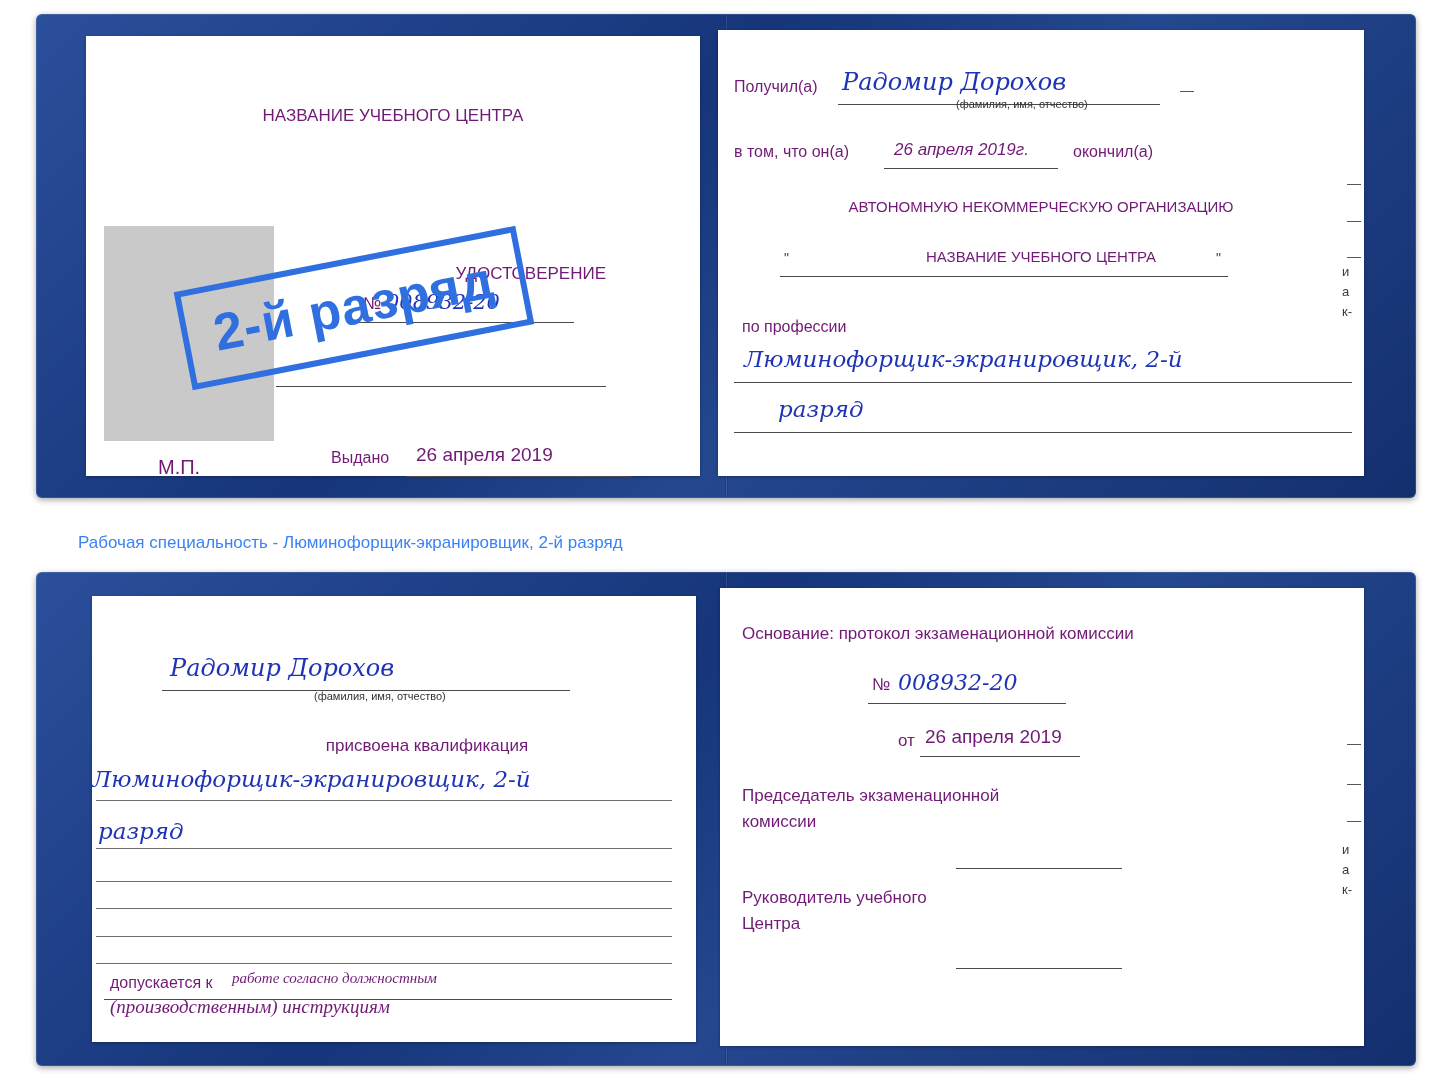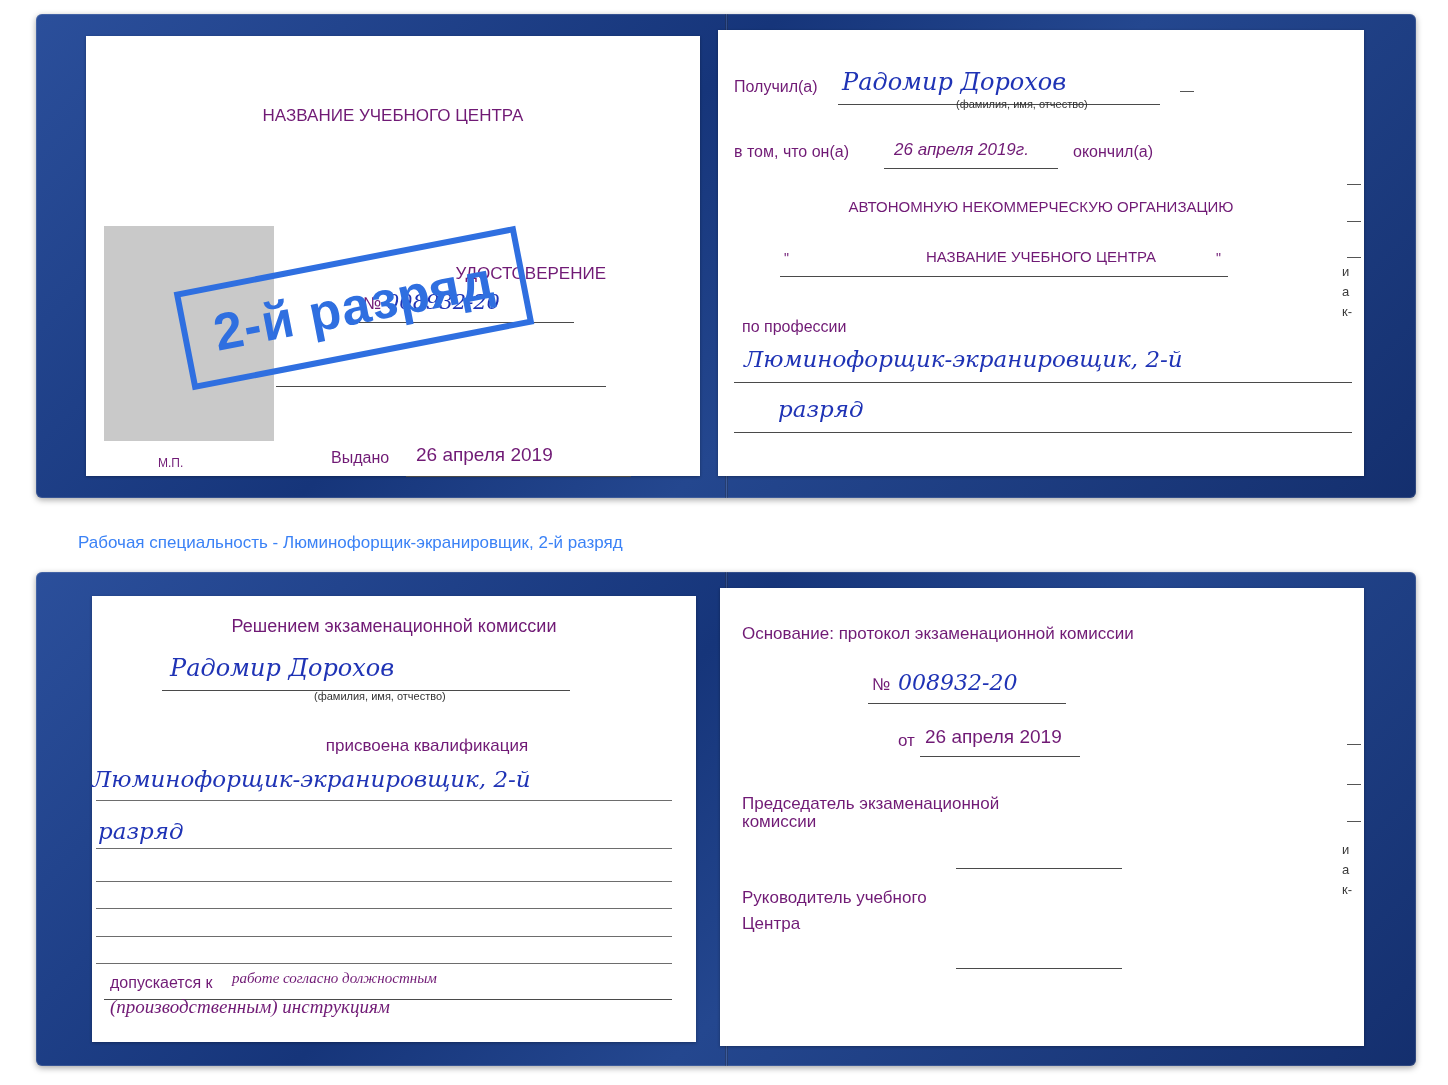--- a/index.html
+++ b/index.html
@@ -123,21 +123,21 @@
     <div class="t" style="left:277px; top:258px; font-size:17px;">№</div>
     <div class="t hand" style="left:300px; top:254px; font-size:21px;">008932-20</div>
     <div class="line" style="left:273px; top:286px; width:215px;"></div>
 
     <div class="line" style="left:190px; top:350px; width:330px;"></div>
 
     <div class="t bold" style="left:245px; top:413px; font-size:16px;">Выдано</div>
     <div class="t" style="left:330px; top:408px; font-size:19px;">26 апреля 2019</div>
     <div class="line" style="left:320px; top:440px; width:225px;"></div>
 
-    <div class="t bold" style="left:72px; top:420px; font-size:12px;">М.П.</div>
+    <div class="t bold" style="left:72px; top:420px; font-size:20px;">М.П.</div>
   </div>
 
   <div class="page-sheet" style="left:718px; top:30px; width:646px; height:446px;">
     <div class="t" style="left:16px; top:48px; font-size:16px;">Получил(а)</div>
     <div class="t hand" style="left:124px; top:38px; font-size:24px;">Радомир Дорохов</div>
     <div class="line" style="left:120px; top:74px; width:322px;"></div>
     <div class="t" style="left:238px; top:68px; font-size:11px; color:#333;">(фамилия, имя, отчество)</div>
 
     <div class="t" style="left:16px; top:113px; font-size:16px;">в том, что он(а)</div>
     <div class="t" style="left:176px; top:110px; font-size:17px; font-style:italic;">26 апреля 2019г.</div>
@@ -165,21 +165,20 @@
 
   <div class="stamp" style="left:180px; top:258px;">2-й разряд</div>
 
   <div class="caption" style="left:78px; top:533px;">Рабочая специальность - Люминофорщик-экранировщик, 2-й разряд</div>
 
   <div class="book" style="left:36px; top:572px; width:1380px; height:494px;">
     <div class="book-inner"></div>
   </div>
 
   <div class="page-sheet" style="left:92px; top:596px; width:604px; height:446px;">
-    <div class="t bold center" style="left:0; top:20px; width:604px; font-size:18px;">Решением экзаменационной комиссии</div>
 
     <div class="t hand" style="left:78px; top:58px; font-size:24px;">Радомир Дорохов</div>
     <div class="line" style="left:70px; top:94px; width:408px;"></div>
     <div class="t" style="left:222px; top:94px; font-size:11px; color:#333;">(фамилия, имя, отчество)</div>
 
     <div class="t center" style="left:0; top:140px; width:604px; font-size:17px;padding-left:33px;">присвоена квалификация</div>
 
     <div class="t hand" style="left:0px; top:170px; font-size:23px;">Люминофорщик-экранировщик, 2-й</div>
     <div class="line-light" style="left:4px; top:204px; width:576px;"></div>
     <div class="t hand" style="left:6px; top:222px; font-size:23px;">разряд</div>
@@ -199,21 +198,21 @@
     <div class="t" style="left:22px; top:36px; font-size:17px;">Основание: протокол экзаменационной комиссии</div>
 
     <div class="t" style="left:152px; top:87px; font-size:17px;">№</div>
     <div class="t hand" style="left:178px; top:82px; font-size:22px;">008932-20</div>
     <div class="line" style="left:148px; top:115px; width:198px;"></div>
 
     <div class="t" style="left:178px; top:143px; font-size:17px;">от</div>
     <div class="t" style="left:205px; top:138px; font-size:19px;">26 апреля 2019</div>
     <div class="line" style="left:200px; top:168px; width:160px;"></div>
 
-    <div class="t" style="left:22px; top:198px; font-size:17px;margin-top:8px;">Председатель экзаменационной</div>
+    <div class="t" style="left:22px; top:198px; font-size:17px;">Председатель экзаменационной</div>
     <div class="t" style="left:22px; top:224px; font-size:17px;">комиссии</div>
     <div class="line" style="left:236px; top:280px; width:166px;"></div>
 
     <div class="t" style="left:22px; top:300px; font-size:17px;">Руководитель учебного</div>
     <div class="t" style="left:22px; top:326px; font-size:17px;">Центра</div>
     <div class="line" style="left:236px; top:380px; width:166px;"></div>
   </div>
 
   <div class="dash" style="left:1347px; top:735px;">—</div>
   <div class="dash" style="left:1347px; top:775px;">—</div>

